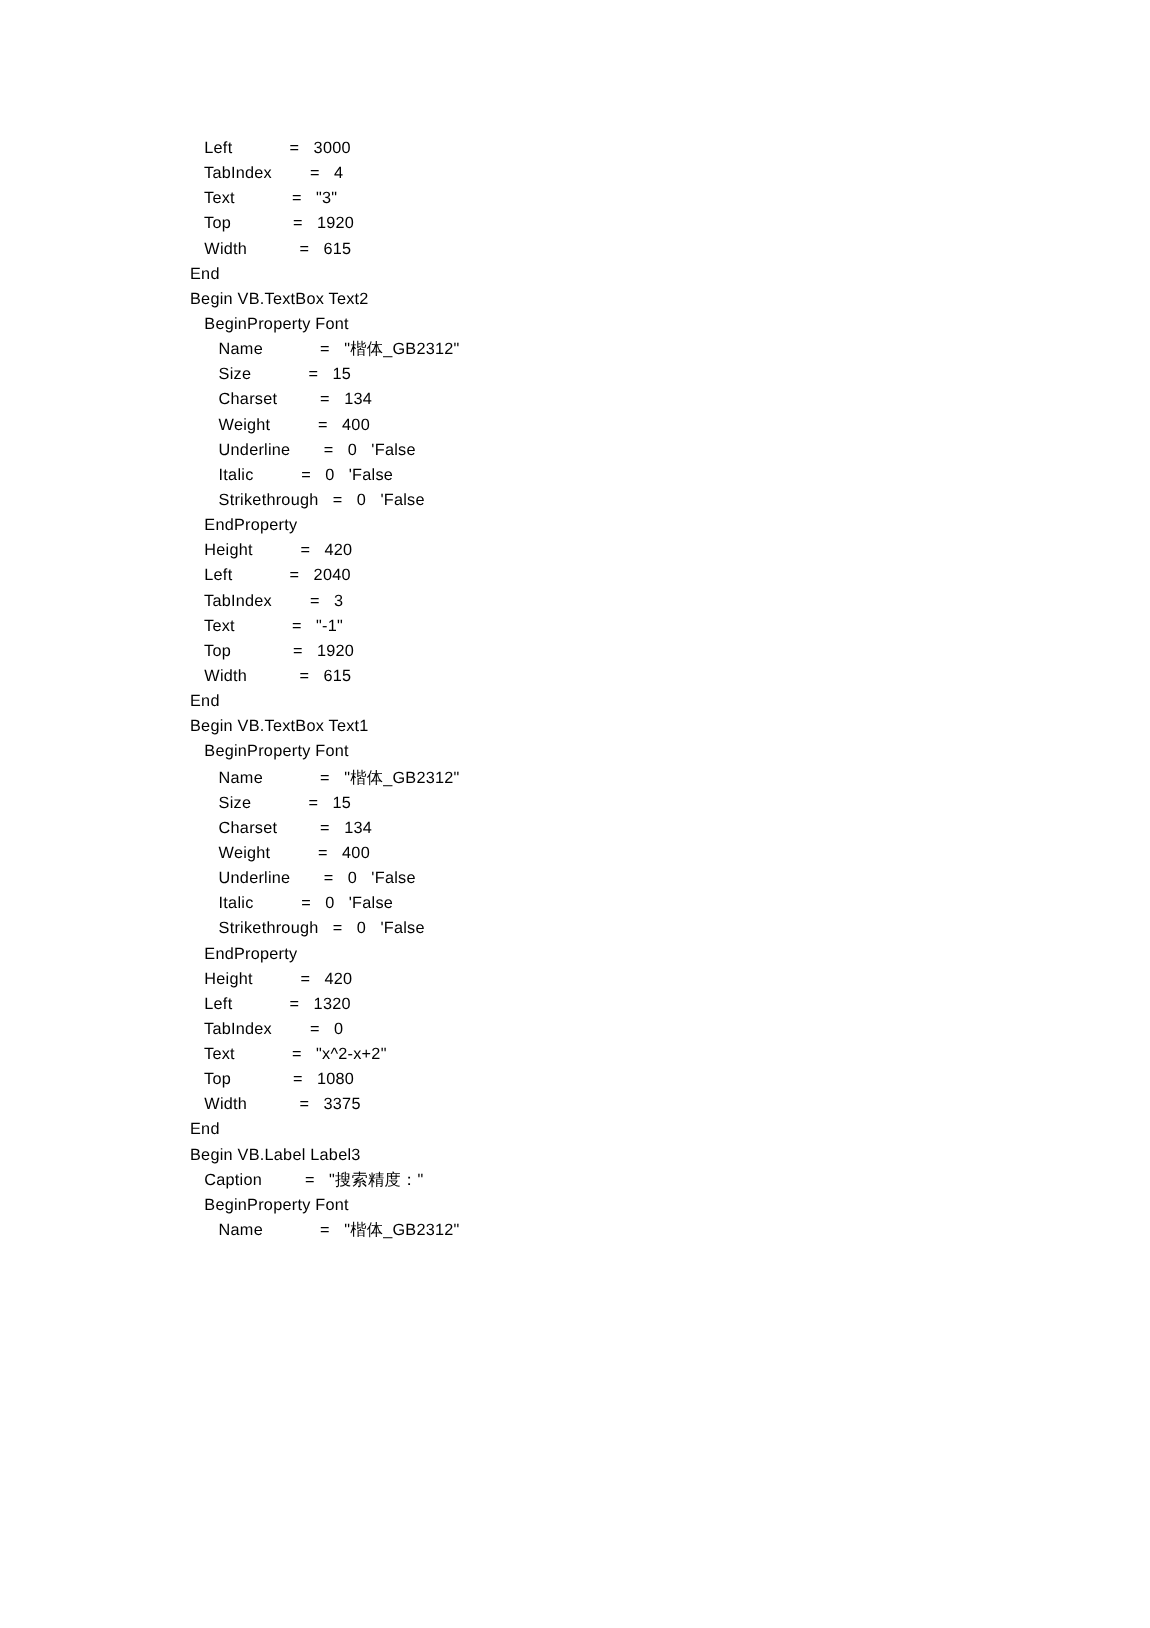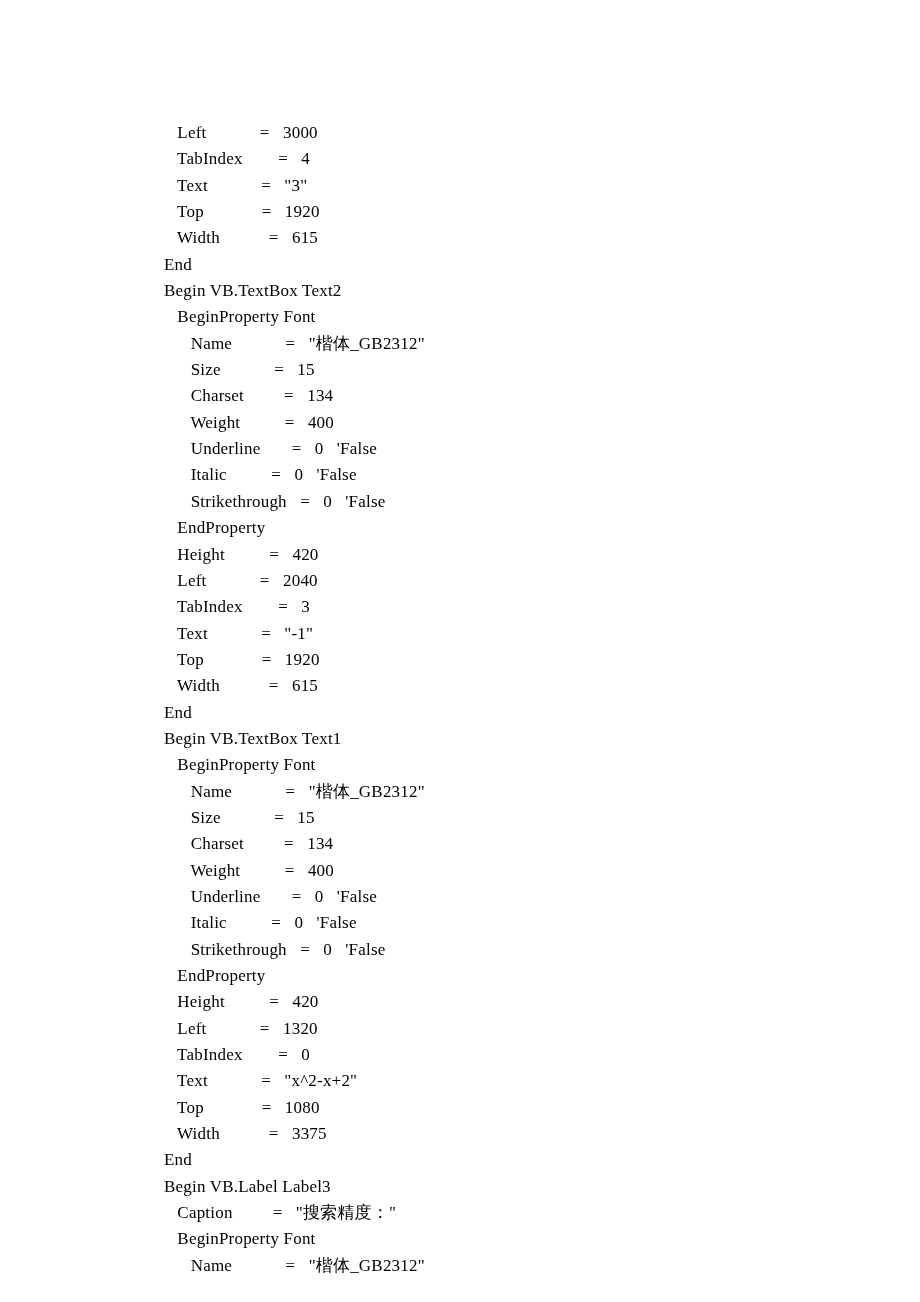--- a/index.html
+++ b/index.html
@@ -11,24 +11,24 @@
     line-height: 1.55;
     color: #000;
   }
   .page {
     width: 920px;
     min-height: 1302px;
     box-sizing: border-box;
     padding: 108px 0 0 0;
   }
   pre.code {
-    margin: 12px;
+    margin: 0;
     padding: 0 0 0 152px;
-    font-family: Liberation Serif, serif;
-    font-size: 17px;
+    font-family: Liberation Sans, sans-serif;
+    font-size: 13px;
     white-space: pre;
     letter-spacing: 0.2px;
   }
 </style>
 </head>
 <body>
 
 <div class="page">
   <pre class="code" id="code-block">   Left            =   3000
    TabIndex        =   4

